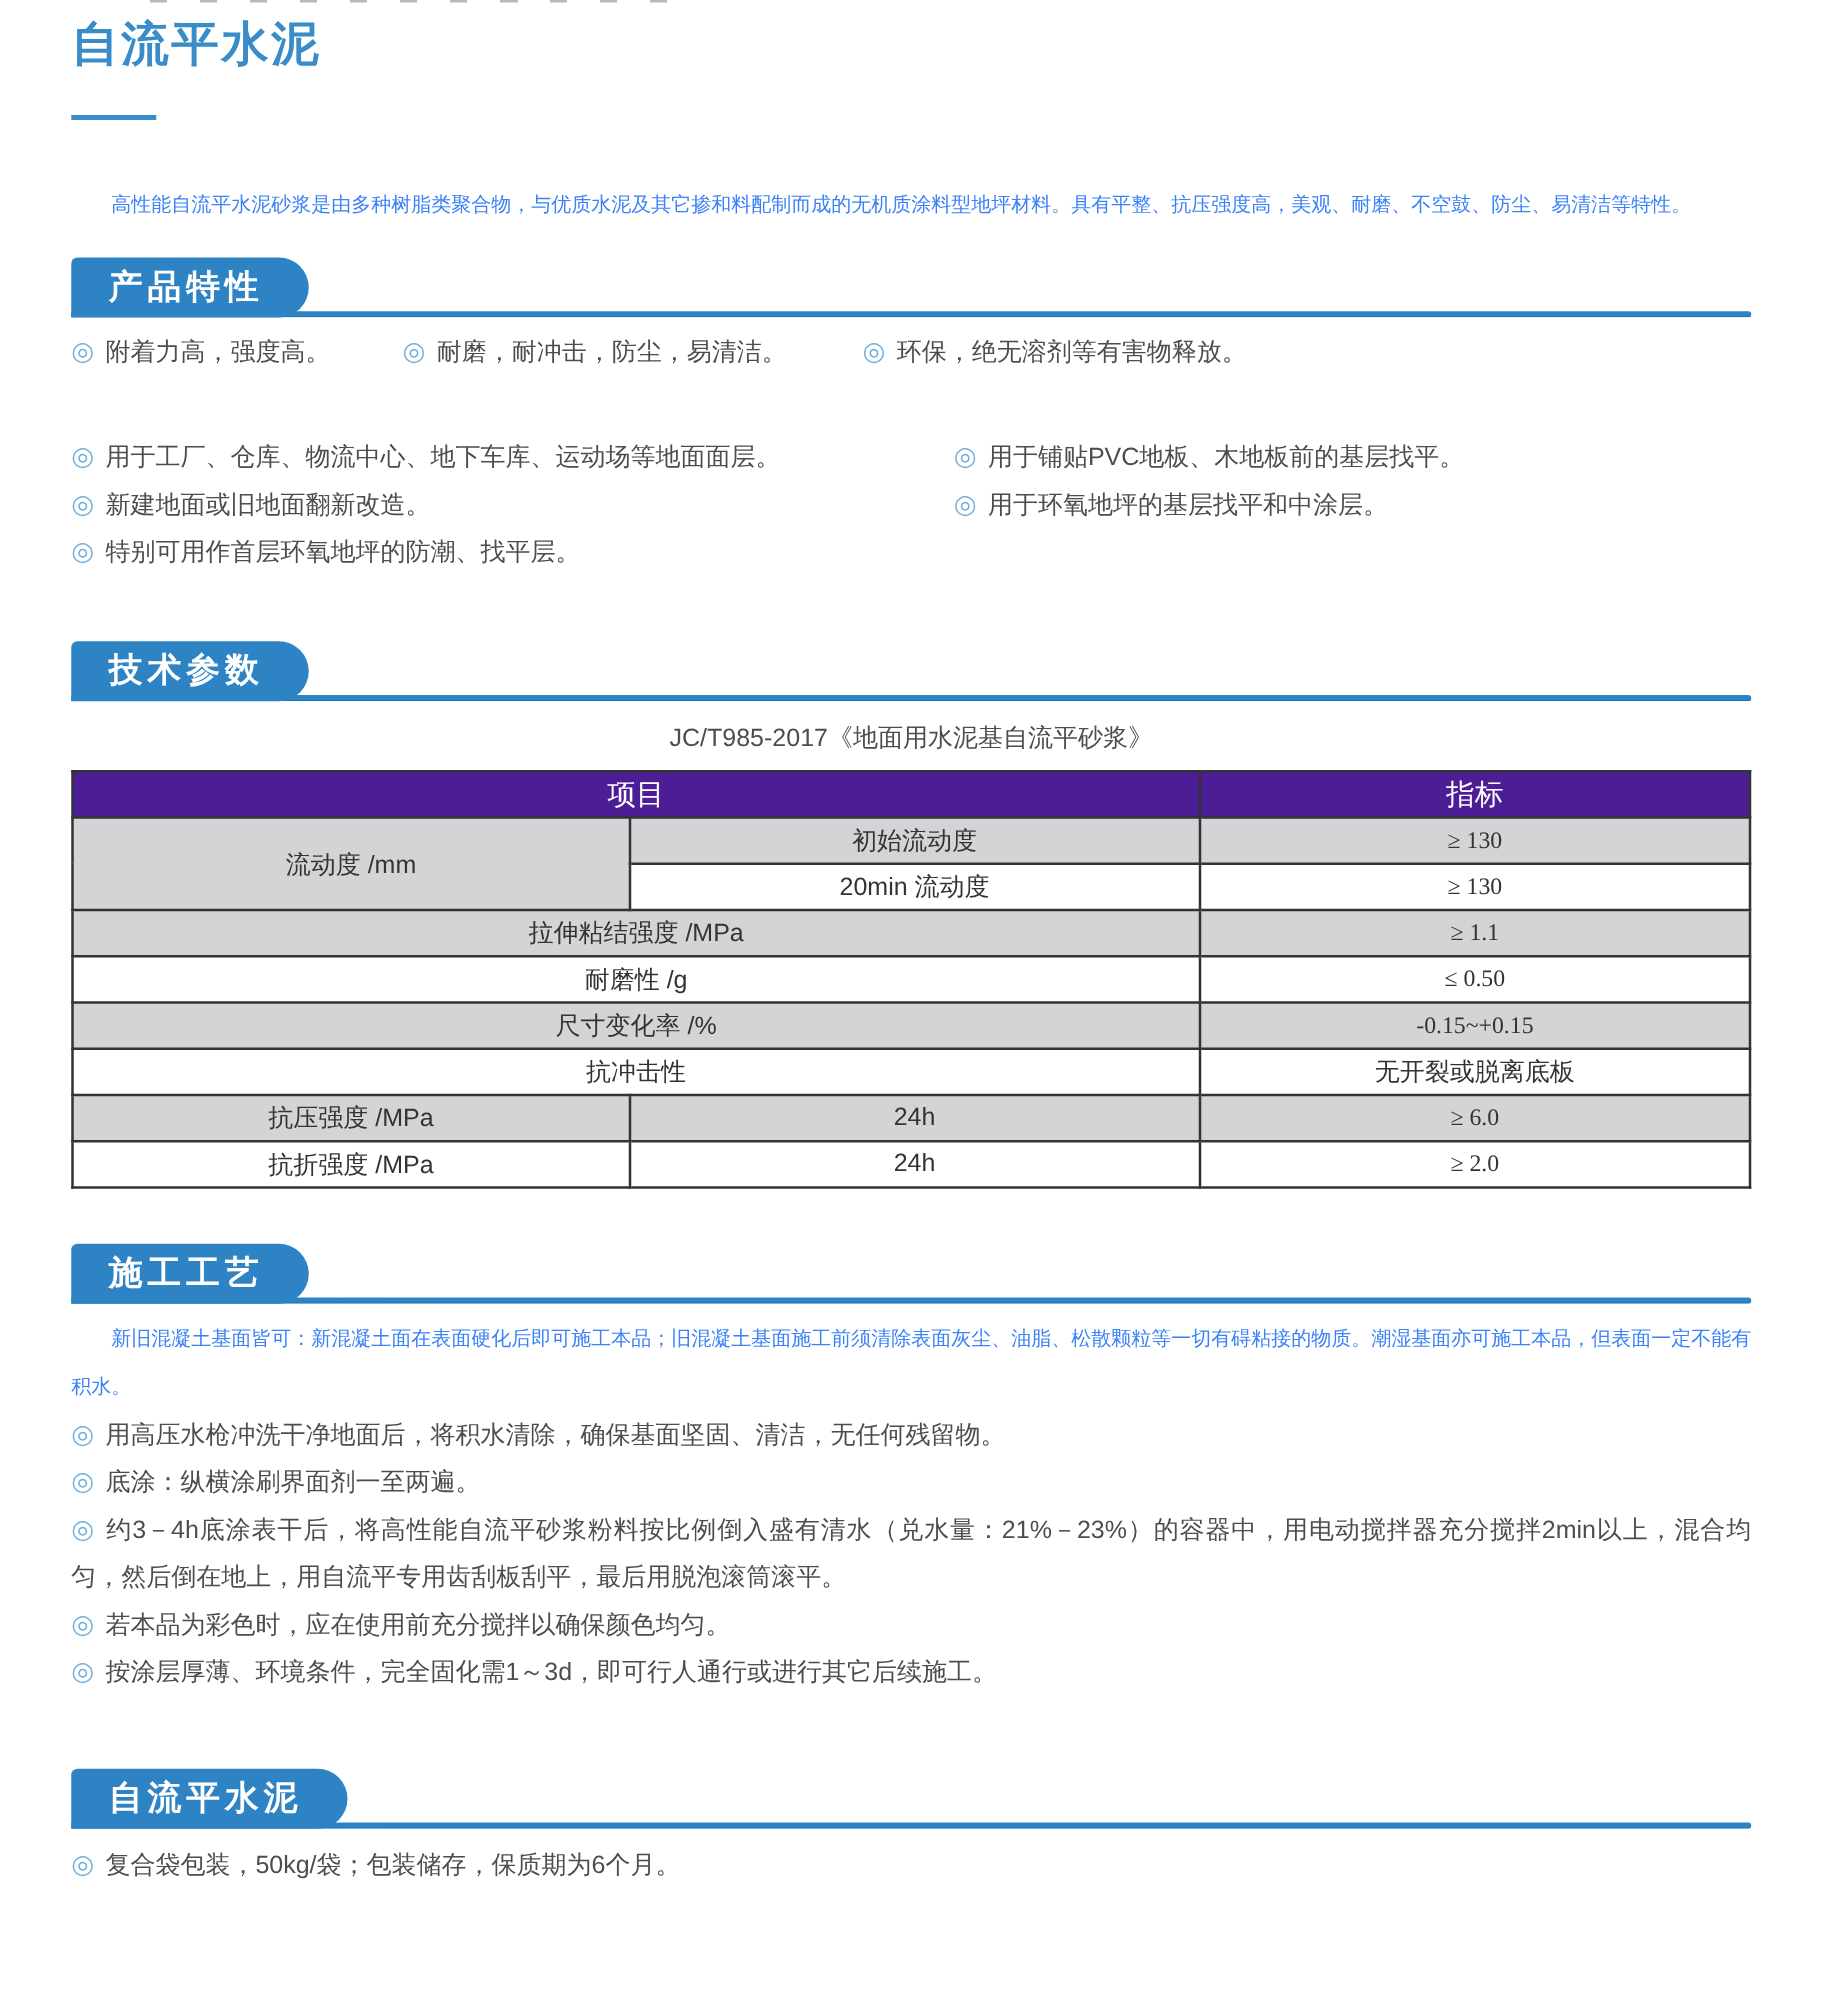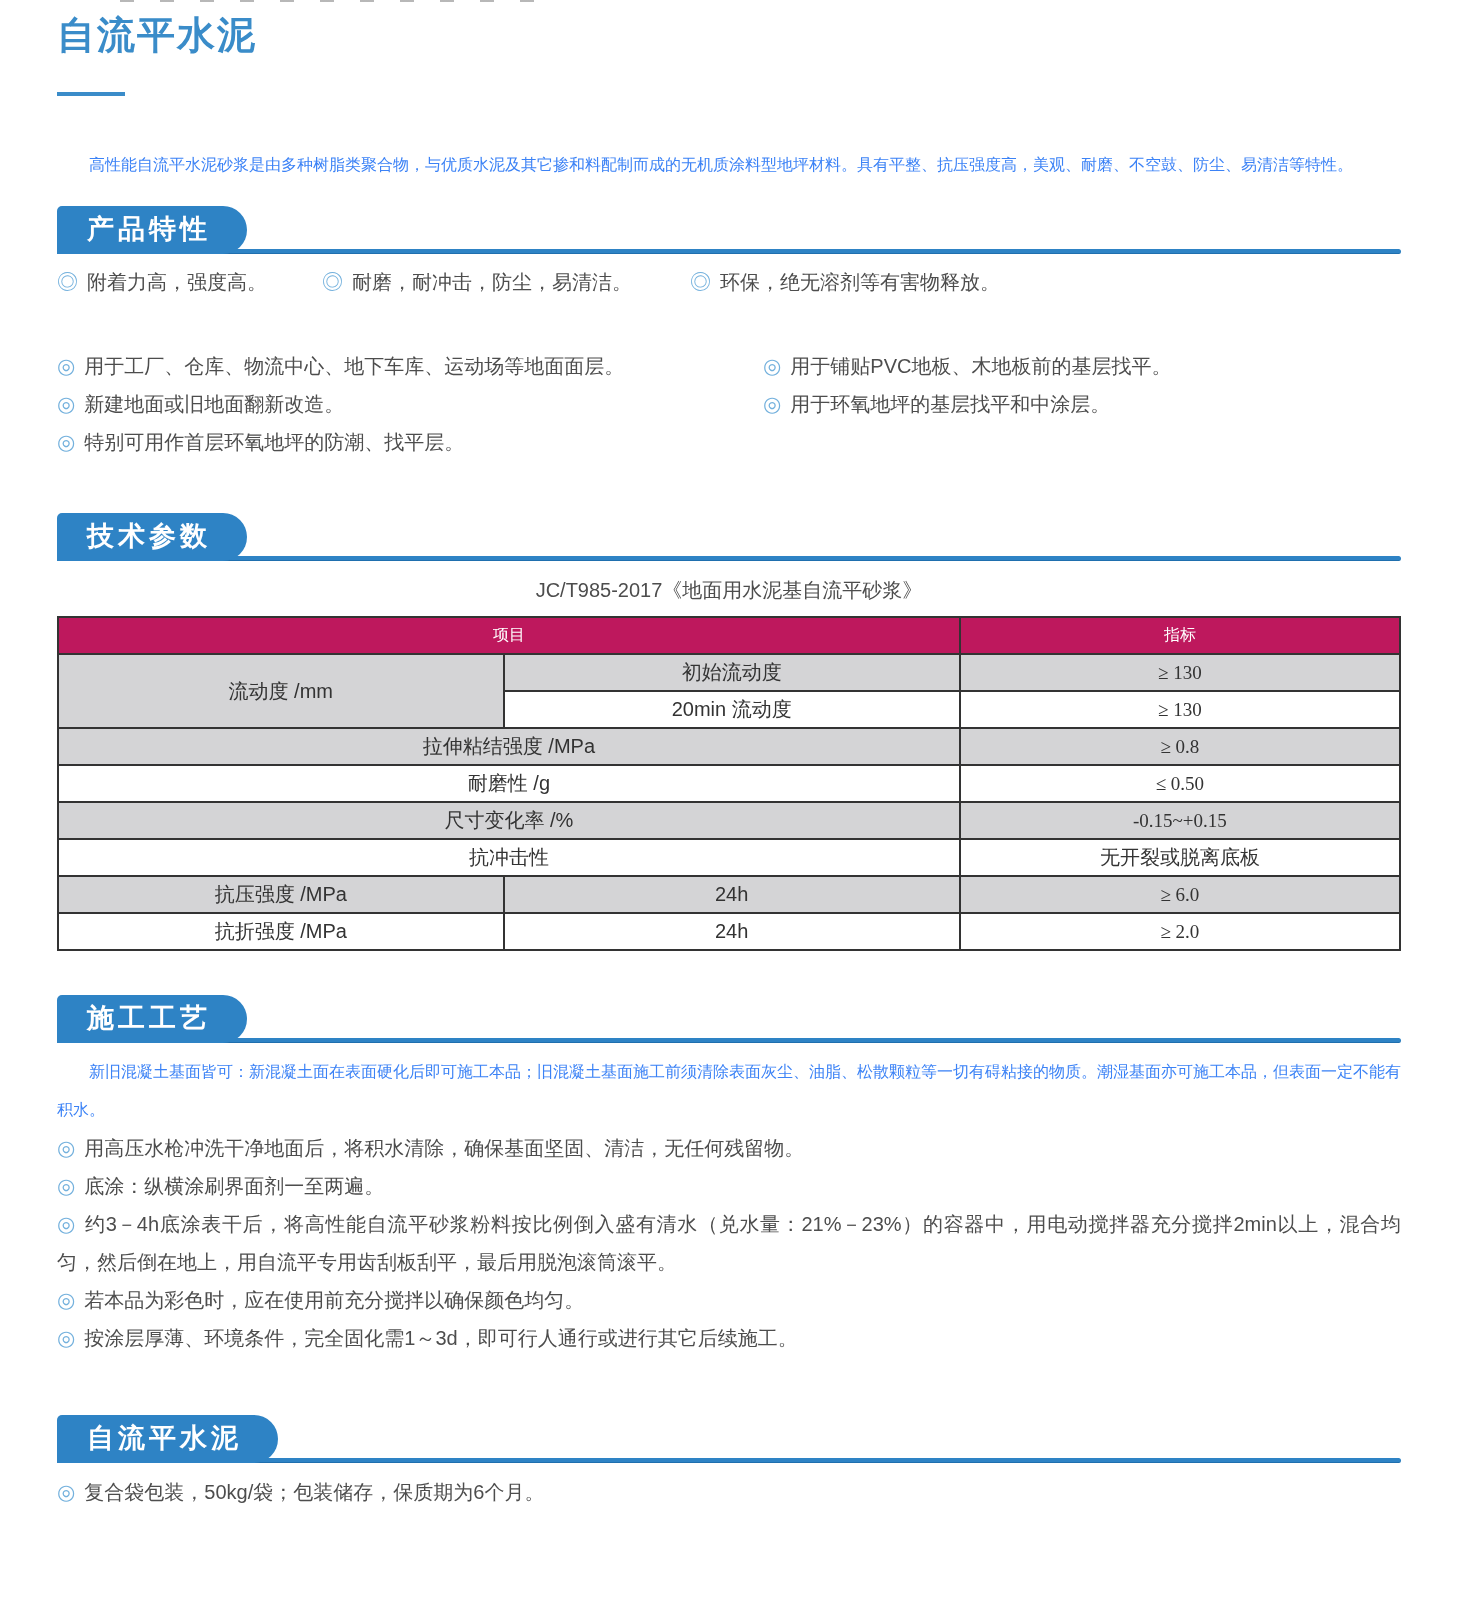--- a/index.html
+++ b/index.html
@@ -72,21 +72,20 @@
   }
   .bullet .ic {
     color: #74b1dd;
     font-size: 21px;
     margin-right: 9px;
   }
 
   .features-row {
     display: flex;
     margin-top: 9px;
-    font-family: Liberation Serif, serif;
   }
   .features-row .f1 { width: 265px; }
   .features-row .f2 { width: 368px; }
   .features-row .f3 { flex: 1; }
 
   .uses-cols { display: flex; margin-top: 11px; }
   .uses-left { width: 706px; }
   .uses-right { flex: 1; }
 
   .sec-features { margin-top: 22px; }
@@ -111,23 +110,23 @@
     border: 2px solid #333333;
     height: 37px;
     text-align: center;
     vertical-align: middle;
     font-size: 20px;
     font-weight: 400;
     color: #333333;
     padding: 1px 4px;
   }
   table.spec thead th {
-    background: #be185d;
+    background: #4c1d95;
     color: #ffffff;
-    font-size: 16px;
+    font-size: 23px;
     border-color: #333333;
   }
   table.spec td.gray { background: #d4d4d6; }
   table.spec td.val  { font-family: "Liberation Serif", "DejaVu Serif", serif; font-size: 19px; }
 
   .process-intro { margin-top: 10px; }
   .process-items { margin-top: 0; }
   .packaging-items { margin-top: 10px; }
 
   
@@ -206,21 +205,21 @@
           <td class="gray" rowspan="2">流动度 /mm</td>
           <td class="gray">初始流动度</td>
           <td class="gray val">≥ 130</td>
         </tr>
         <tr>
           <td>20min 流动度</td>
           <td class="val">≥ 130</td>
         </tr>
         <tr>
           <td class="gray" colspan="2">拉伸粘结强度 /MPa</td>
-          <td class="gray val">≥ 0.8</td>
+          <td class="gray val">≥ 1.1</td>
         </tr>
         <tr>
           <td colspan="2">耐磨性 /g</td>
           <td class="val">≤ 0.50</td>
         </tr>
         <tr>
           <td class="gray" colspan="2">尺寸变化率 /%</td>
           <td class="gray val">-0.15~+0.15</td>
         </tr>
         <tr>

